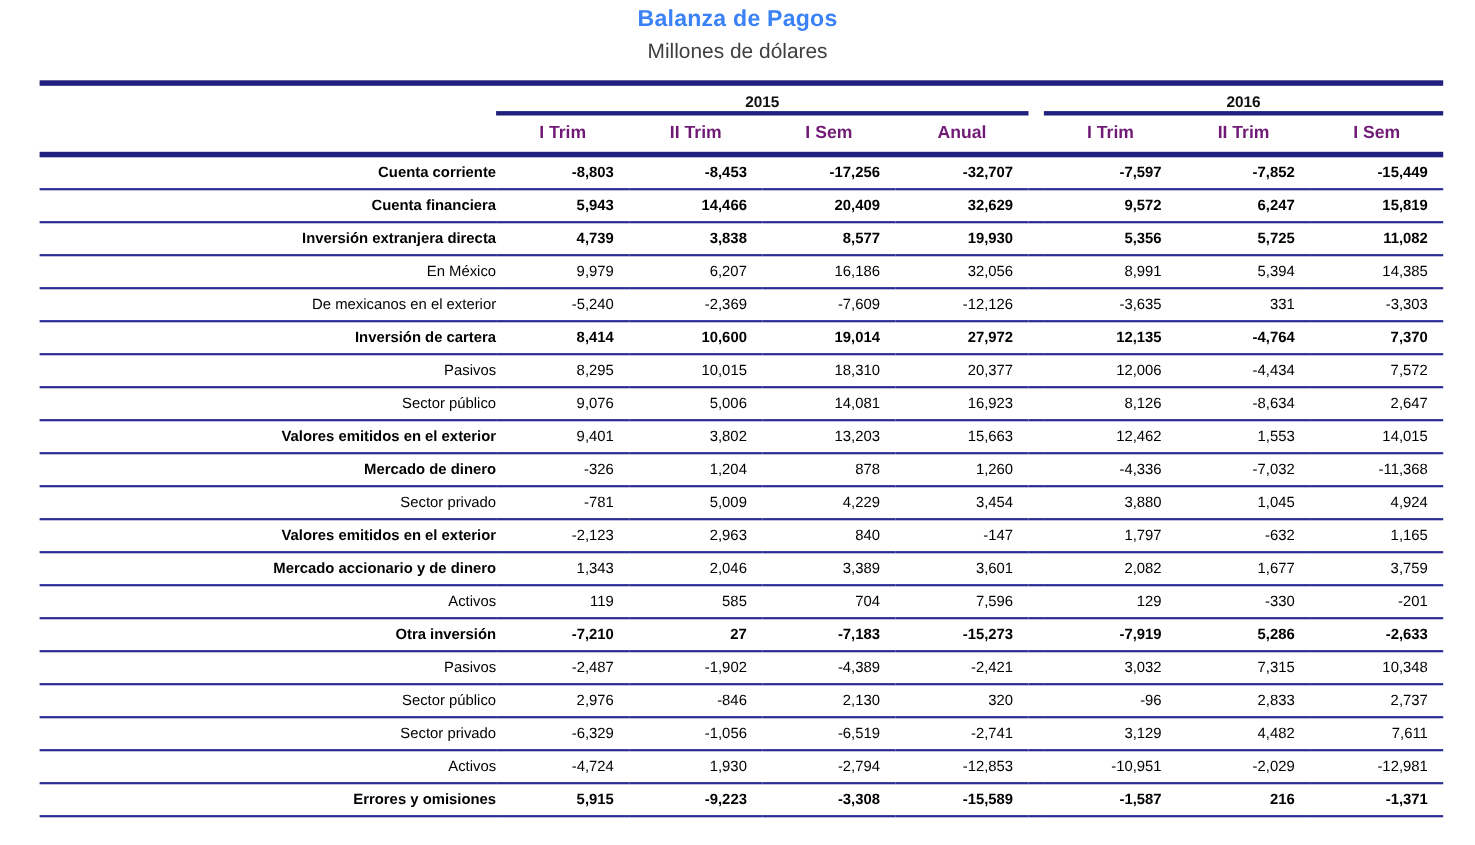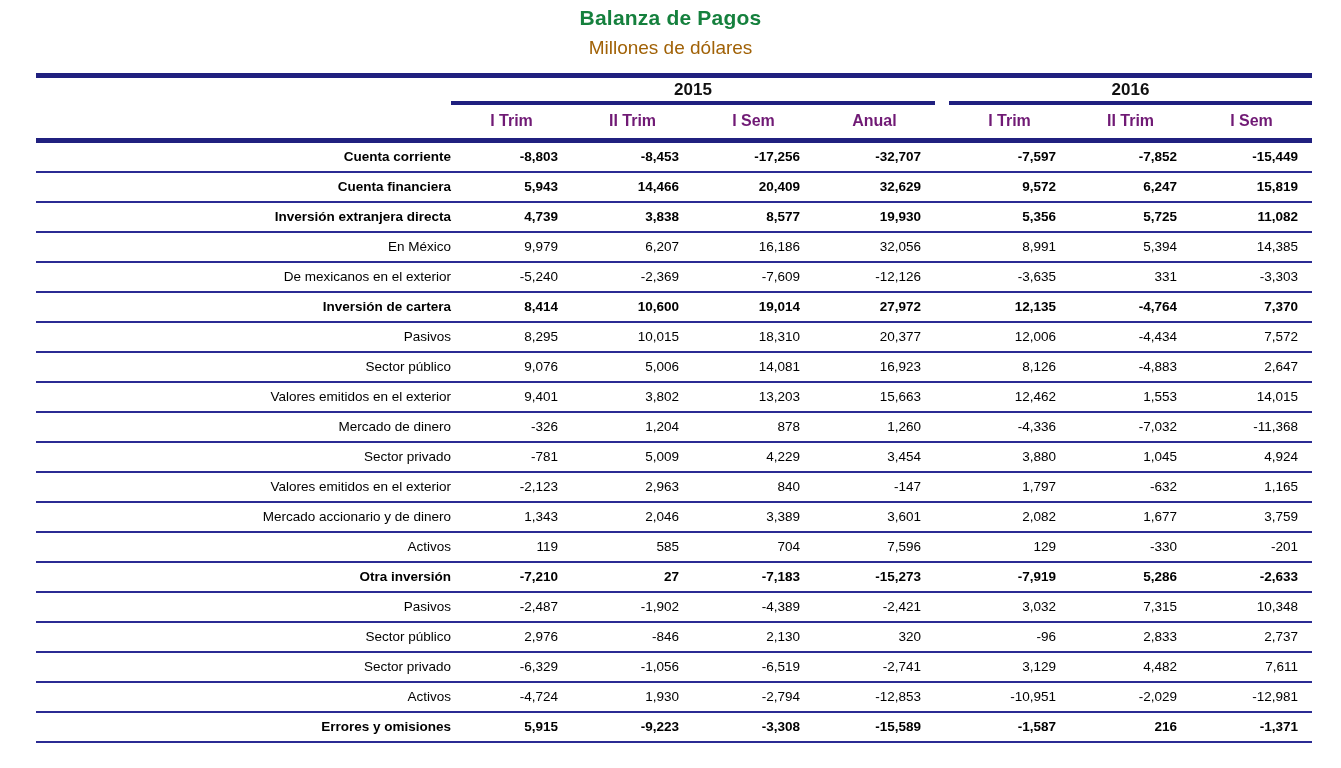--- a/index.html
+++ b/index.html
@@ -20,28 +20,28 @@
     height: 768px;
     box-sizing: border-box;
   }
   .titles {
     text-align: center;
     padding-top: 4px;
   }
   .title {
     font-size: 21px;
     font-weight: bold;
-    color: #15803d;
+    color: #3b82f6;
     letter-spacing: 0.2px;
     line-height: 28px;
   }
   .subtitle {
     font-size: 19px;
     font-weight: normal;
-    color: #a16207;
+    color: #404040;
     line-height: 27px;
     padding-top: 2px;
   }
 
   .table-wrap {
     position: absolute;
     left: 36px;
     top: 73px;
     width: 1265px;
   }
@@ -67,21 +67,21 @@
   }
   .rule-thick .bar {
     height: 5px;
     background: #20207f;
     font-size: 0;
     line-height: 0;
   }
 
   .group-head td {
     padding: 0 0 1px 0;
-    font-size: 17px;
+    font-size: 14px;
     font-weight: bold;
     text-align: center;
     color: #111111;
     height: 22px;
     vertical-align: bottom;
   }
   .group-underline td {
     padding: 0;
     height: 0;
     line-height: 0;
@@ -126,21 +126,21 @@
   tr.data td.gap {
     border-bottom: 2px solid #2b2b93;
   }
   tr.data.bold td { font-weight: bold; }
 
   
   .ind0 { padding-left: 2px !important; }
   .ind1 { padding-left: 16px !important; }
   .ind2 { padding-left: 30px !important; }
   .ind3 { padding-left: 44px !important; }
-  .ind4 { padding-left: 60px !important; }
+  .ind4 { padding-left: 60px !important; font-weight: bold; }
 </style>
 </head>
 <body>
 
 <div class="page">
 
   <div class="titles">
     <div class="title">Balanza de Pagos</div>
     <div class="subtitle">Millones de dólares</div>
   </div>
@@ -280,21 +280,21 @@
             <td class="num">7,572</td>
           </tr>
           <tr class="data">
             <td class="lbl ind3">Sector público</td>
             <td class="num">9,076</td>
             <td class="num">5,006</td>
             <td class="num">14,081</td>
             <td class="num">16,923</td>
             <td class="gap"></td>
             <td class="num">8,126</td>
-            <td class="num">-4,883</td>
+            <td class="num">-8,634</td>
             <td class="num">2,647</td>
           </tr>
           <tr class="data">
             <td class="lbl ind4">Valores emitidos en el exterior</td>
             <td class="num">9,401</td>
             <td class="num">3,802</td>
             <td class="num">13,203</td>
             <td class="num">15,663</td>
             <td class="gap"></td>
             <td class="num">12,462</td>

